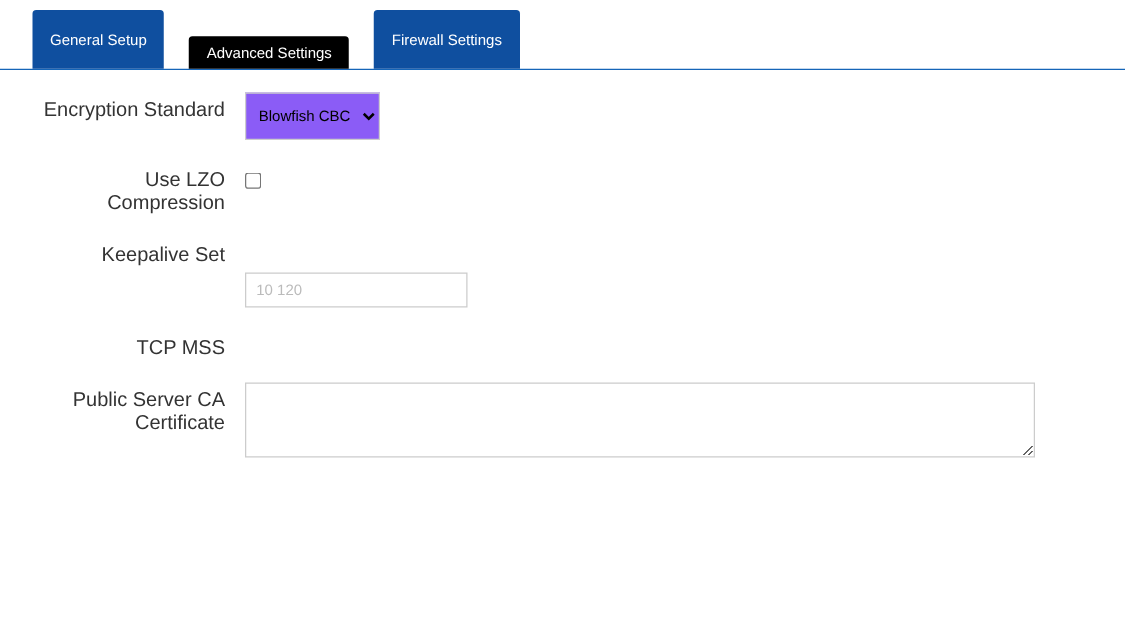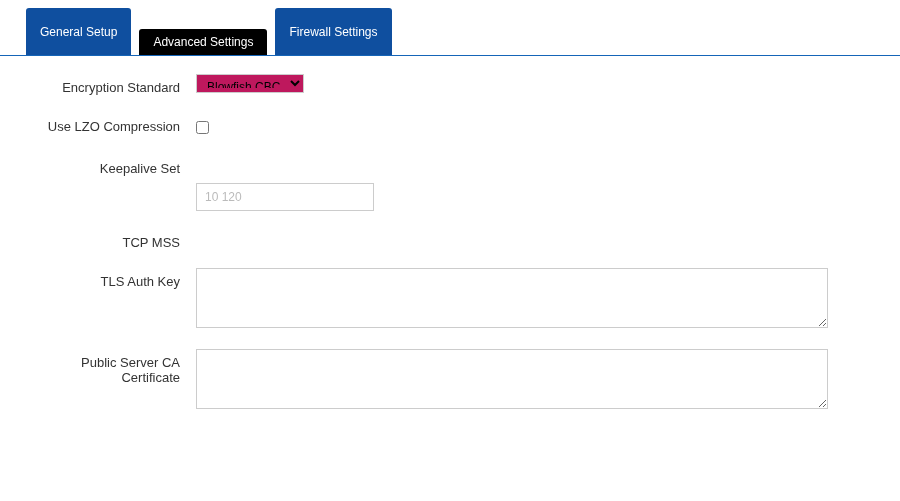--- a/index.html
+++ b/index.html
@@ -5,21 +5,21 @@
   * { box-sizing: border-box; margin: 0; padding: 0; }
   body {
     font-family: Verdana, Geneva, sans-serif;
     font-size: 12px;
     color: #333;
     background: #fff;
     width: 900px;
   }
   .tabs {
     display: flex;
-    gap: 8px;
+    gap: 20px;
     padding: 8px 26px 0 26px;
     border-bottom: 1px solid #1565b8;
   }
   .tab {
     padding: 6px 14px;
     font-size: 12px;
     color: #fff;
     border: none;
     border-radius: 3px 3px 0 0;
     cursor: pointer;
@@ -33,35 +33,35 @@
   .row {
     display: flex;
     align-items: flex-start;
     margin-bottom: 18px;
   }
   .row-label {
     width: 172px;
     text-align: right;
     padding-right: 16px;
     padding-top: 6px;
-    font-size: 13px;
+    font-size: 16px;
     color: #333;
     flex-shrink: 0;
   }
   .row-field {
     flex: 1;
   }
   select {
     font-family: inherit;
     font-size: 12px;
     padding: 4px 6px;
     border: 1px solid #ccc;
-    background: #be185d;
+    background: #8b5cf6;
     min-width: 100px;
-    height: 19px;
+    height: 38px;
   }
   input[type="checkbox"] {
     margin-top: 8px;
     width: 13px;
     height: 13px;
   }
   input[type="text"] {
     font-family: inherit;
     font-size: 12px;
     padding: 5px 8px;
@@ -118,26 +118,20 @@
     <div class="row-field">
       <input type="text" placeholder="10 120" style="">
     </div>
   </div>
 
 
   <div class="row">
     <div class="row-label">TCP MSS</div>
   </div>
 
-  <div class="row">
-    <div class="row-label">TLS Auth Key</div>
-    <div class="row-field">
-      <textarea style=""></textarea>
-    </div>
-  </div>
 
   <div class="row">
     <div class="row-label">Public Server CA Certificate</div>
     <div class="row-field">
       <textarea style=""></textarea>
     </div>
   </div>
 
 
 </div>

